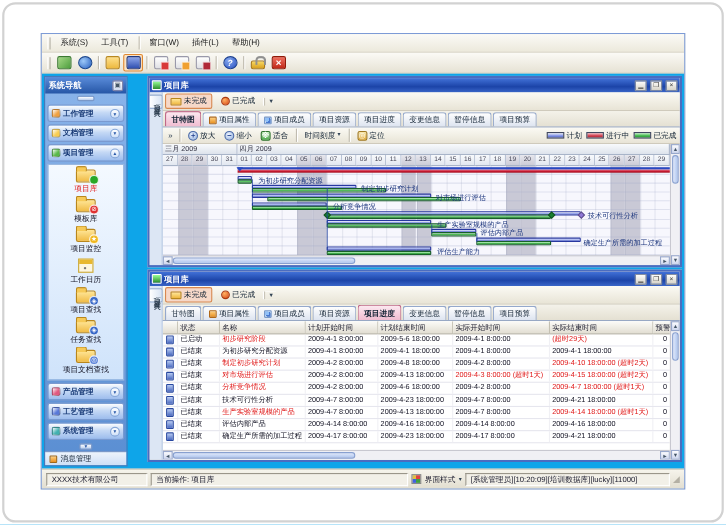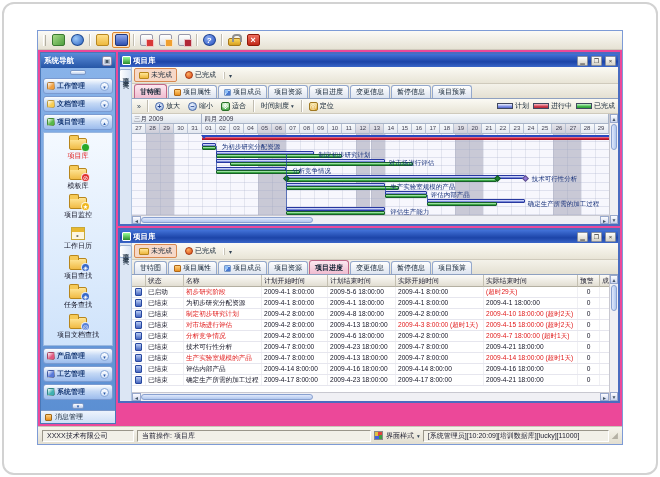--- a/index.html
+++ b/index.html
@@ -25,21 +25,21 @@
 .k-doc-red::after{background:#d83838}
 .k-doc-orange::after{background:#f0a030}
 .k-doc-x::after{background:#b02838}
 .k-help{background:radial-gradient(circle at 35% 30%,#88aaf0,#2850c0);border-radius:50%;border:1px solid #1c4090}
 .k-help::before{content:"?";display:block;color:#fff;font-size:8px;font-weight:bold;text-align:center;line-height:11px}
 .k-lock{background:linear-gradient(#f8d860,#d8a020);border:1px solid #a87818;height:8px;margin-top:4px}
 .k-lock::before{content:"";position:absolute;left:3px;top:-5px;width:6px;height:6px;border:2px solid #909090;border-bottom:none;border-radius:4px 4px 0 0}
 .k-exit{background:linear-gradient(#f07060,#c02818);border:1px solid #901808}
 .k-exit::before{content:"×";display:block;text-align:center;font-size:9px;line-height:10px;color:#fff;font-weight:bold}
 
-.appbody{flex:1;display:flex;min-height:0;background:#ec4899;padding:2px;gap:2px}
+.appbody{flex:1;display:flex;min-height:0;background:#0ea5e9;padding:2px;gap:18px}
 
 .sidebar{width:76px;flex:0 0 auto;background:linear-gradient(#8ab4ea,#5a8ed2);border:1px solid #4a78b8;display:flex;flex-direction:column;overflow:hidden}
 .sb-header{height:15px;background:linear-gradient(#5a8cda,#2656a6);color:#fff;font-weight:bold;display:flex;align-items:center;padding:0 3px;font-size:7.5px;gap:2px;flex:0 0 auto}
 .sb-title{flex:1;white-space:nowrap;overflow:hidden}
 .sb-hbtn{width:10px;height:10px;background:linear-gradient(#ffffff,#cdd8ee);border:1px solid #88a;border-radius:2px;font-size:6px;line-height:8px;text-align:center;color:#456}
 .sb-strip{height:9px;display:flex;align-items:center;justify-content:center;flex:0 0 auto}
 .sb-strip b{width:16px;height:5px;background:linear-gradient(#ffffff,#b9cdec);border:1px solid #7a98c8;border-radius:2px}
 .sb-panel{height:16px;margin:1px 2px;background:linear-gradient(#fdfeff,#c5d9f5 45%,#9cbced);border:1px solid #7a9ad0;border-radius:3px;display:flex;align-items:center;padding:0 3px;gap:2px;color:#1a3c78;font-weight:bold;font-size:7px;flex:0 0 auto}
 .sb-pic{width:8px;height:8px;border-radius:2px;border:1px solid rgba(0,0,0,.25);flex:0 0 auto}
 .sb-plabel{flex:1;white-space:nowrap;overflow:hidden}
@@ -145,20 +145,29 @@
 .palette{width:9px;height:9px;flex:0 0 auto;background:conic-gradient(#e04040 0 25%,#40a040 0 50%,#4060e0 0 75%,#e0c040 0);border:1px solid #888}
 .sp-session{width:186px;flex:0 0 auto}
 .rgrip{color:#b4b0a4;font-size:8px;line-height:8px}
 </style>
 </head>
 <body>
 
 <div class="frame"></div>
 <div class="app">
 
+  <div class="menubar" id="menubar">
+      <span class="grip"></span>
+      <span class="menu-item">系统(S)</span>
+      <span class="menu-item">工具(T)</span>
+      <span class="vsep"></span>
+      <span class="menu-item">窗口(W)</span>
+      <span class="menu-item">插件(L)</span>
+      <span class="menu-item">帮助(H)</span>
+    </div>
   <div class="toolbar" id="maintoolbar">
       <span class="grip"></span>
       <span class="tbtn">
         <i class="tico k-monitor"></i>
       </span>
       <span class="tbtn">
         <i class="tico k-globe"></i>
       </span>
       <span class="vsep"></span>
       <span class="tbtn">

